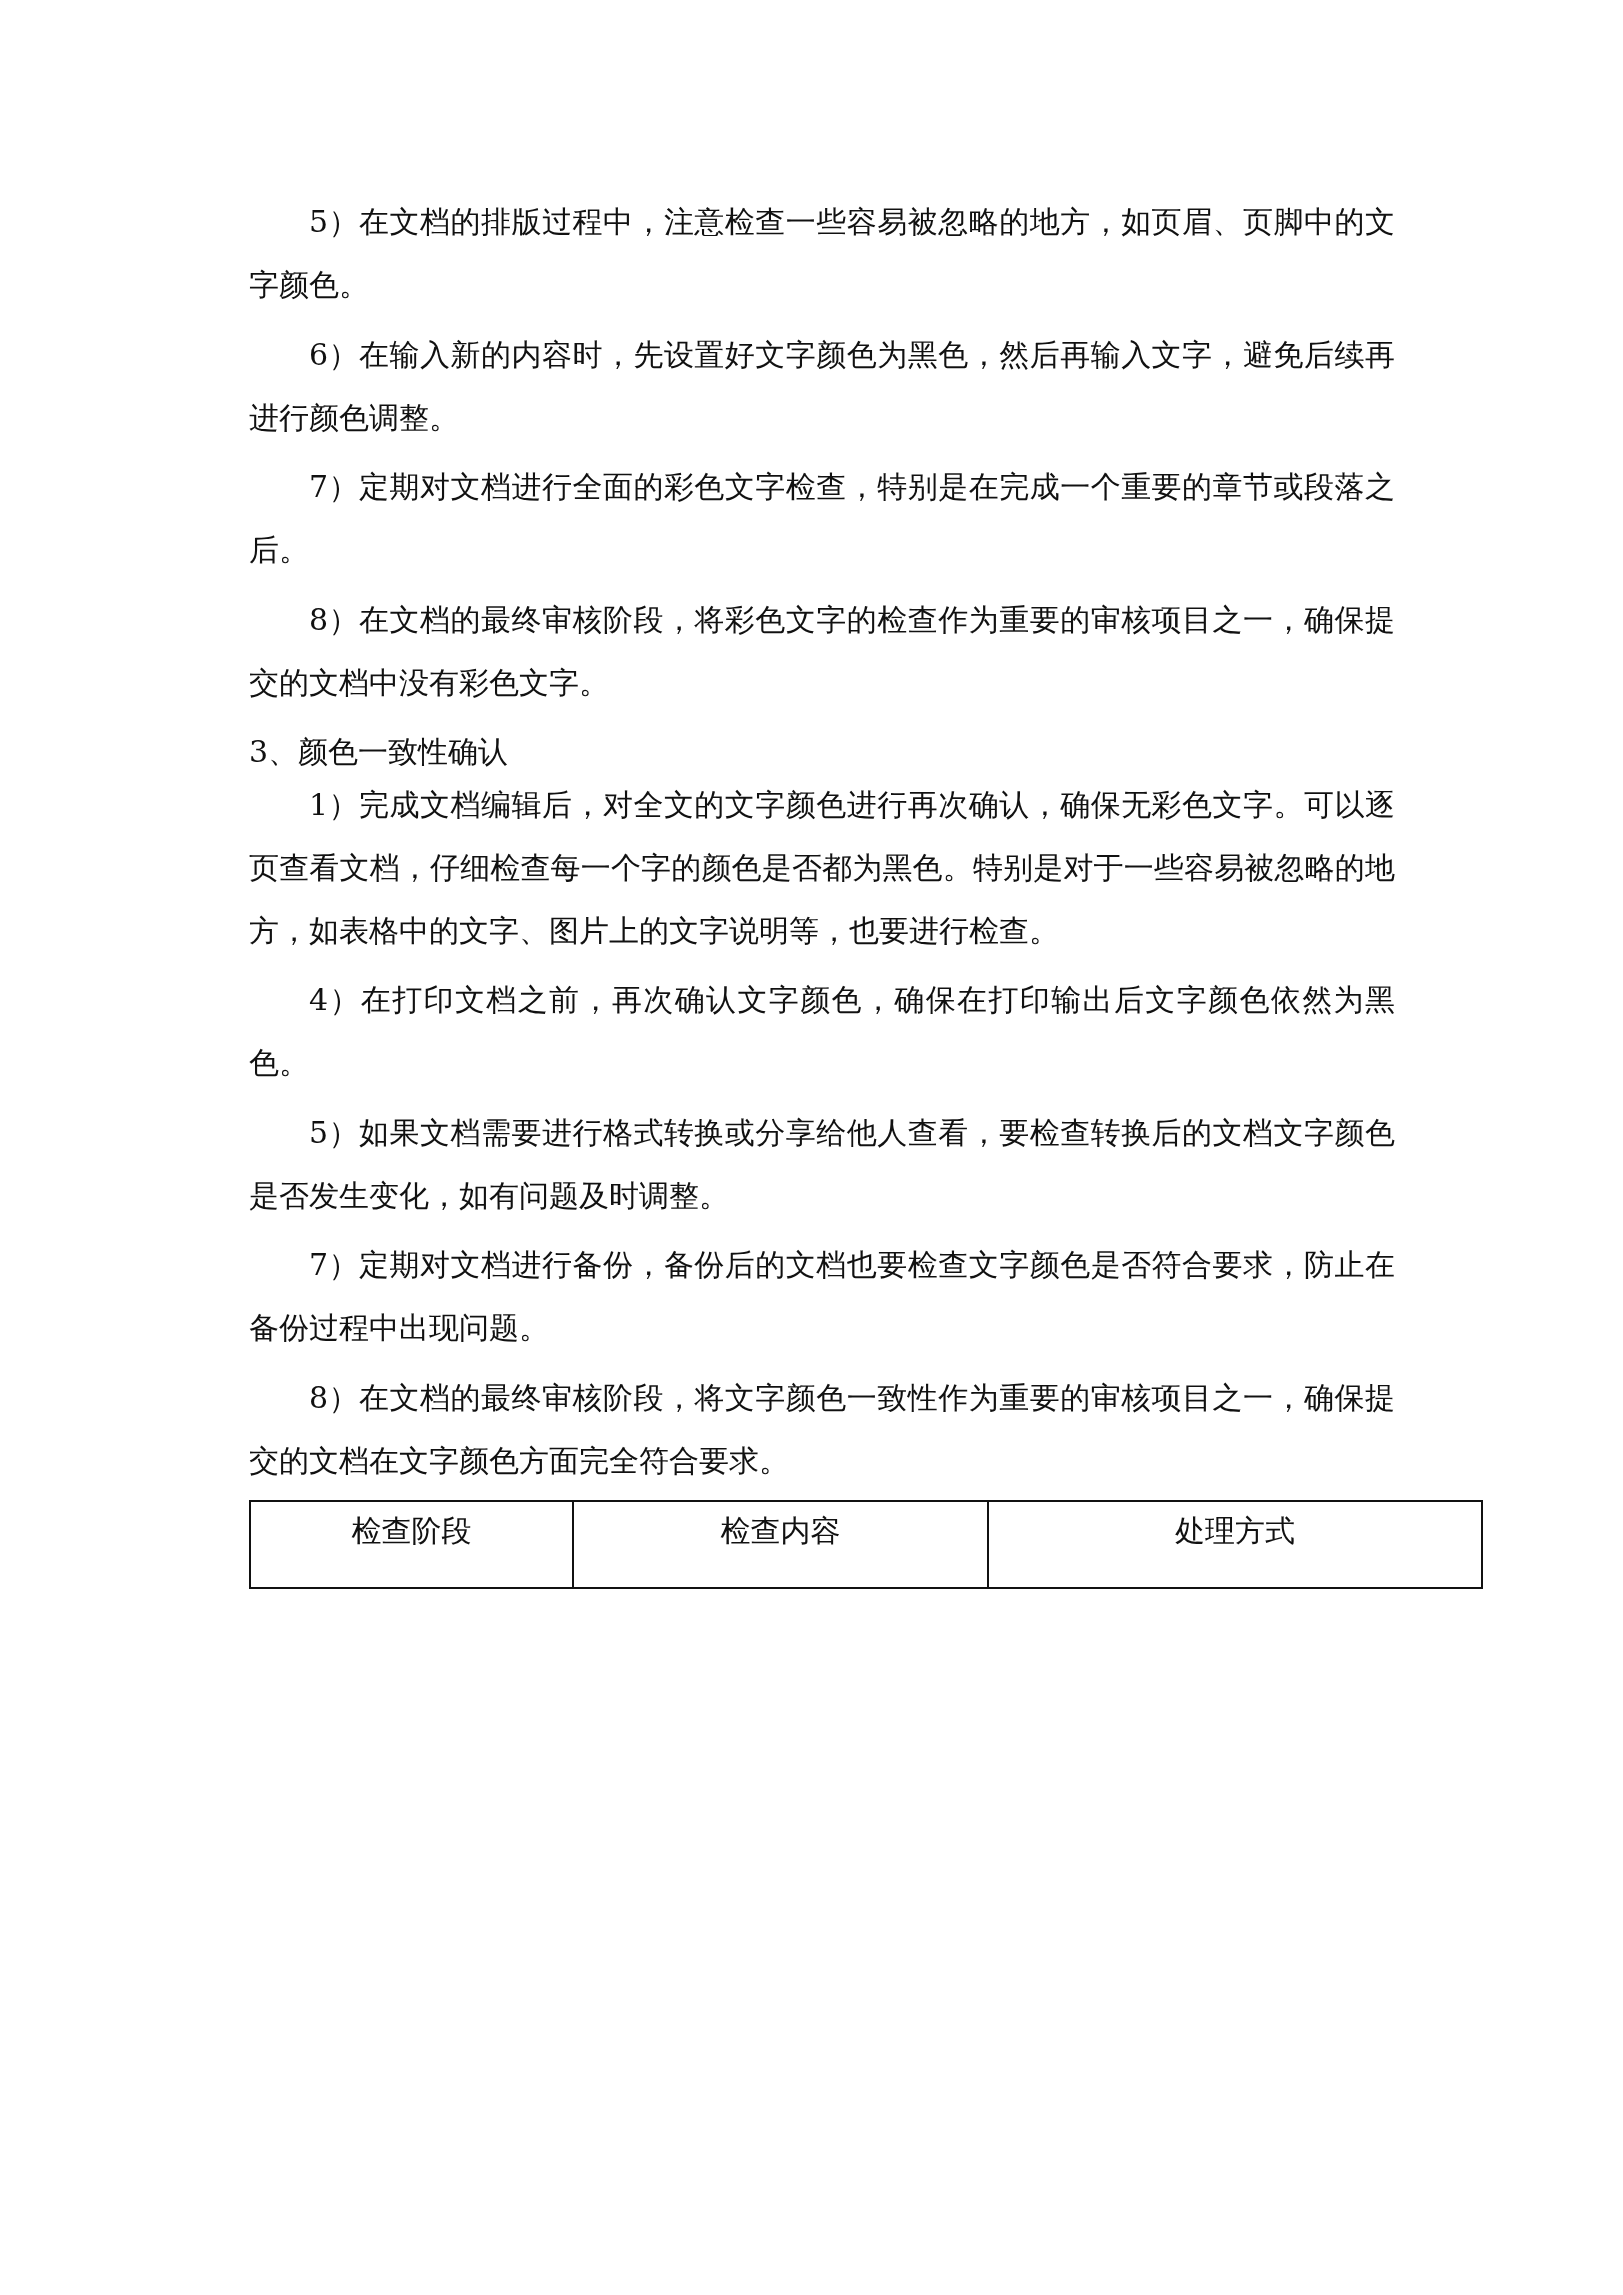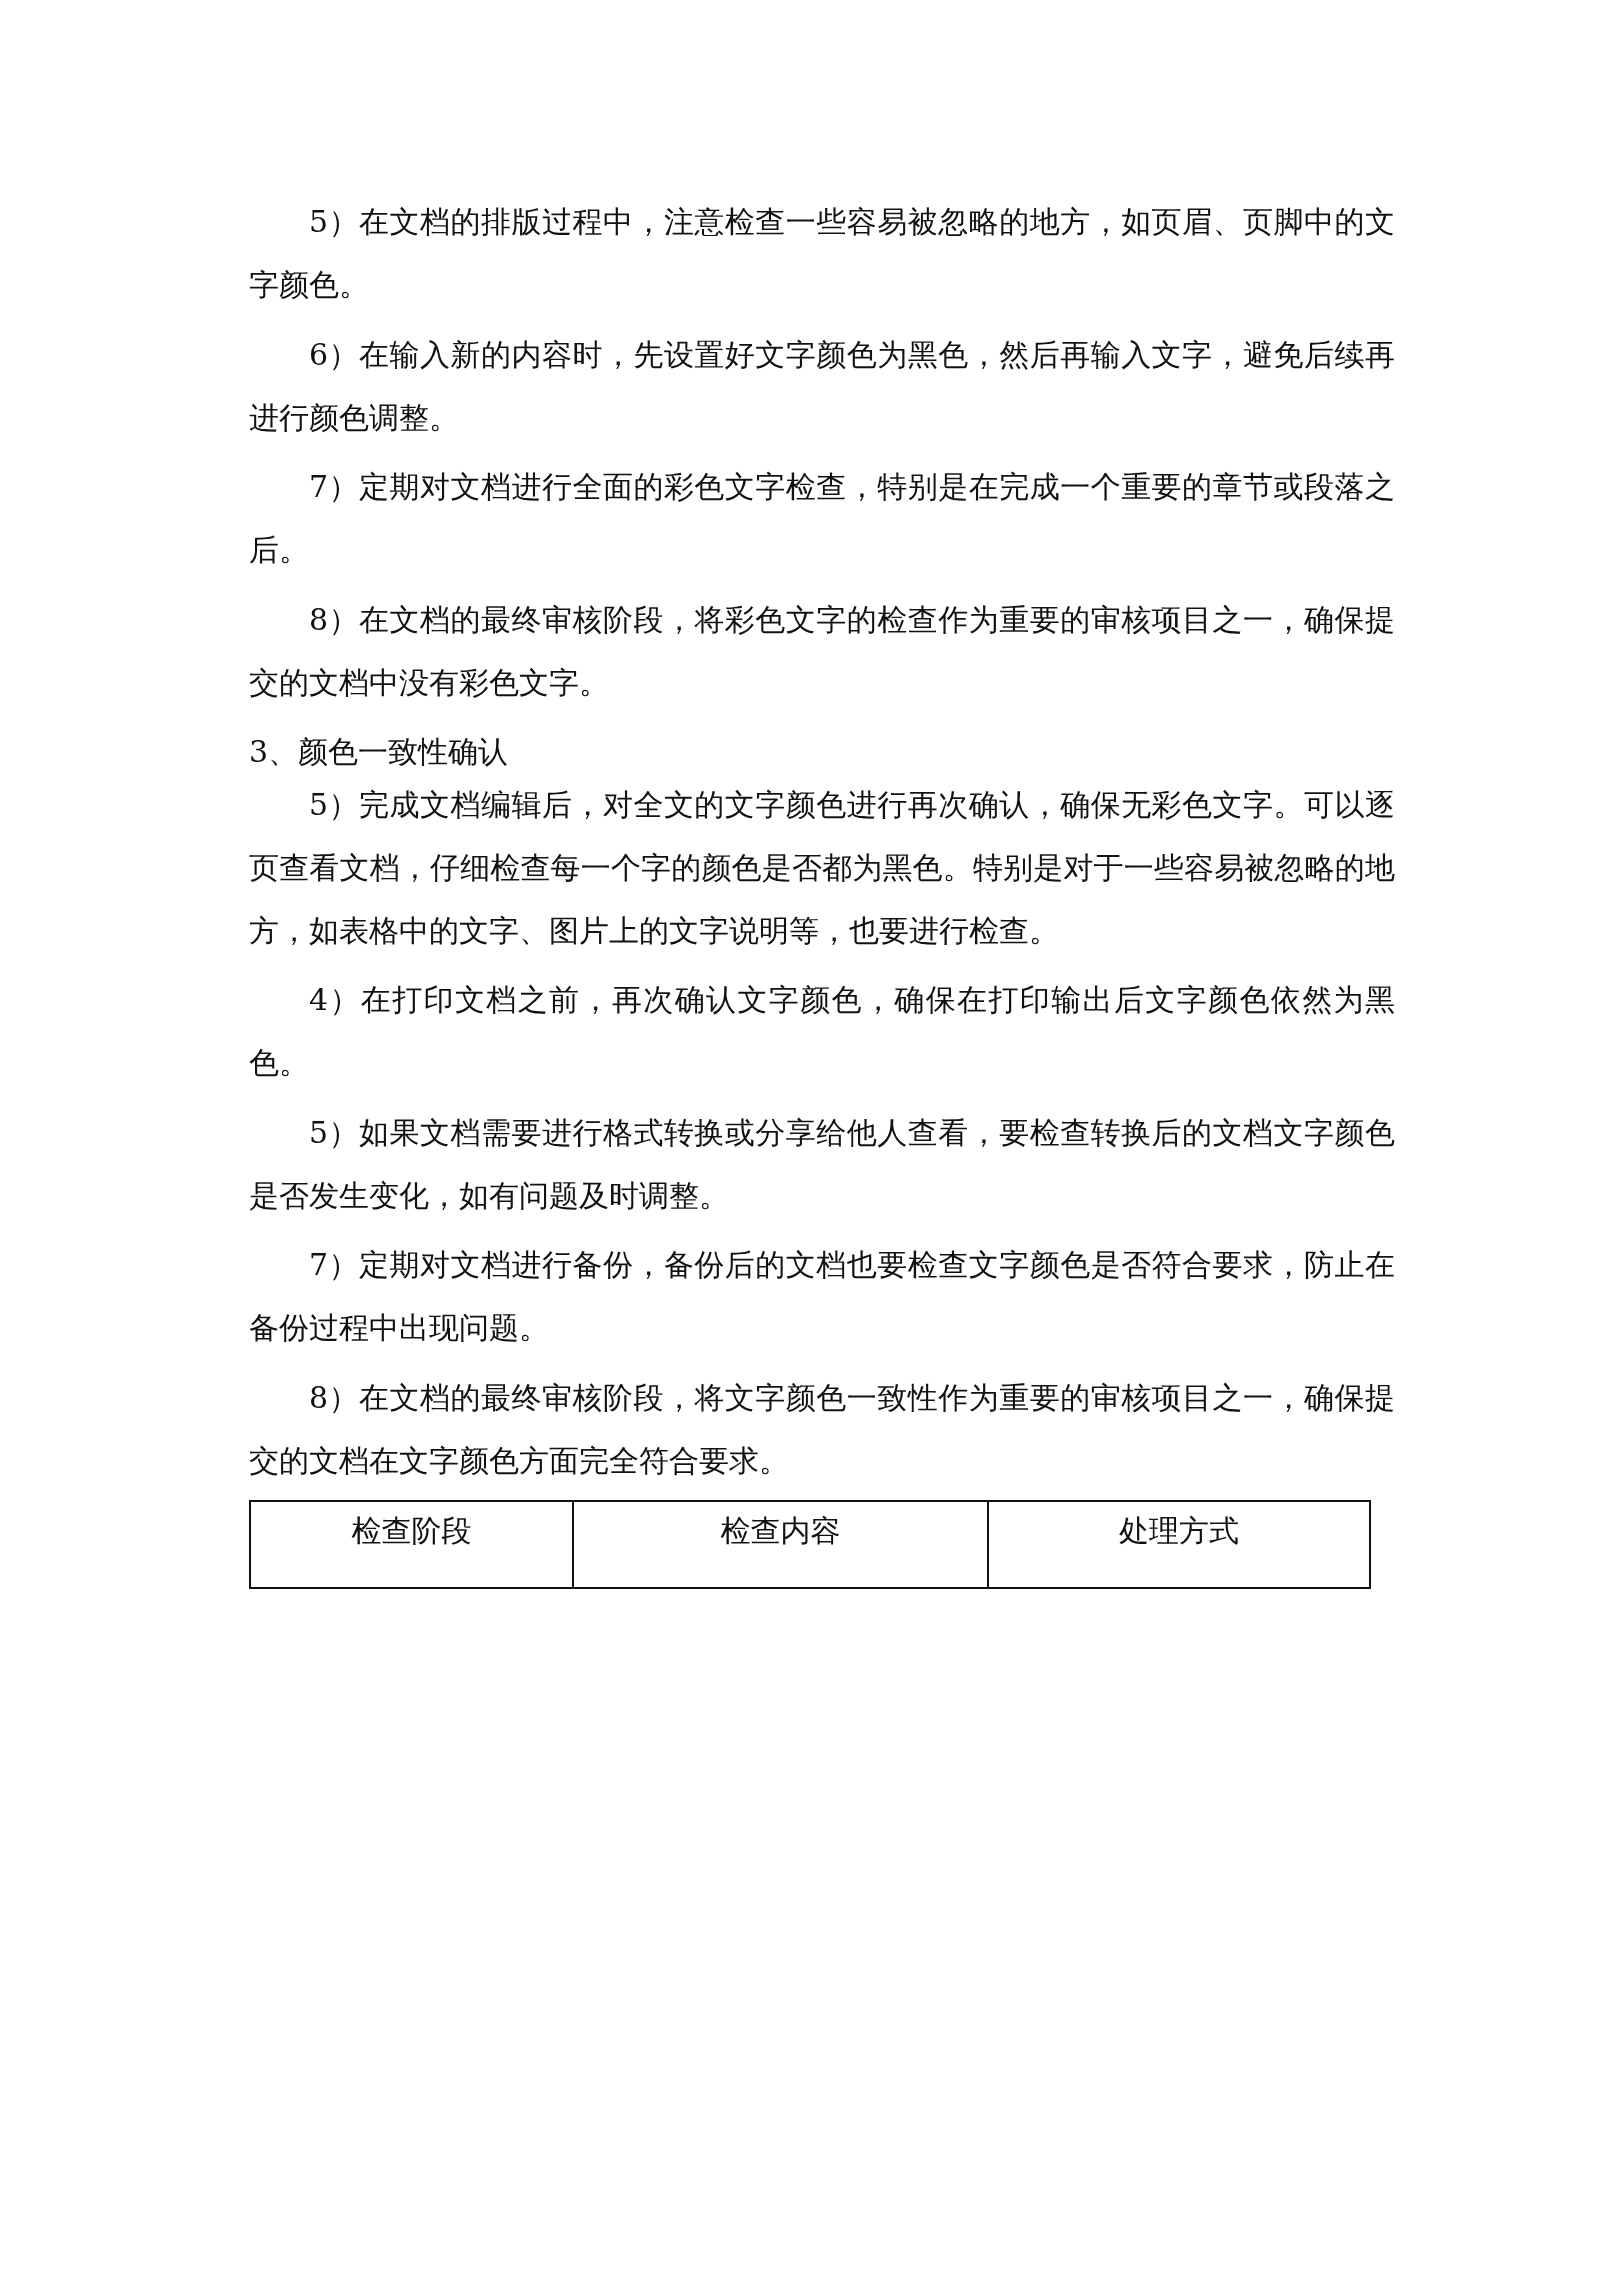--- a/index.html
+++ b/index.html
@@ -6,42 +6,42 @@
   body { width: 1623px; height: 2295px; position: relative; overflow: hidden; }
   .page {
     position: absolute; left: 249px; top: 190px; width: 1146px;
     font-family: "DejaVu Serif", "Liberation Serif", serif;
     font-size: 30px; color: #111111;
     line-height: 63px;
   }
   .para { margin: 0 0 6.5px 0; text-align: justify; text-indent: 2em; }
   .heading { margin: 11.8px 0 -6.5px 0; text-indent: 0; line-height: 54px; }
   table.check-table {
-    margin-top: 7.9px; width: 1122px; border-collapse: collapse;
+    margin-top: 7.9px; width: 1234px; border-collapse: collapse;
     font-family: "DejaVu Serif", "Liberation Serif", serif; font-size: 30px; color: #111;
   }
   table.check-table th {
     border: 2px solid #111; height: 75px; font-weight: normal;
     vertical-align: top; padding-top: 9.2px; line-height: 39px;
   }
   table.check-table th.c1 { width: 319px; }
   table.check-table th.c2 { width: 411px; }
 </style>
 </head>
 <body>
 
 <div class="page">
   <p class="para">5）在文档的排版过程中，注意检查一些容易被忽略的地方，如页眉、页脚中的文字颜色。</p>
   <p class="para">6）在输入新的内容时，先设置好文字颜色为黑色，然后再输入文字，避免后续再进行颜色调整。</p>
   <p class="para">7）定期对文档进行全面的彩色文字检查，特别是在完成一个重要的章节或段落之后。</p>
   <p class="para">8）在文档的最终审核阶段，将彩色文字的检查作为重要的审核项目之一，确保提交的文档中没有彩色文字。</p>
 
   <p class="para heading">3、颜色一致性确认</p>
 
-  <p class="para">5）完成文档编辑后，对全文的文字颜色进行再次确认，确保无彩色文字。可以逐页查看文档，仔细检查每一个字的颜色是否都为黑色。特别是对于一些容易被忽略的地方，如表格中的文字、图片上的文字说明等，也要进行检查。</p>
+  <p class="para">1）完成文档编辑后，对全文的文字颜色进行再次确认，确保无彩色文字。可以逐页查看文档，仔细检查每一个字的颜色是否都为黑色。特别是对于一些容易被忽略的地方，如表格中的文字、图片上的文字说明等，也要进行检查。</p>
   <p class="para">4）在打印文档之前，再次确认文字颜色，确保在打印输出后文字颜色依然为黑色。</p>
   <p class="para">5）如果文档需要进行格式转换或分享给他人查看，要检查转换后的文档文字颜色是否发生变化，如有问题及时调整。</p>
   <p class="para">7）定期对文档进行备份，备份后的文档也要检查文字颜色是否符合要求，防止在备份过程中出现问题。</p>
   <p class="para">8）在文档的最终审核阶段，将文字颜色一致性作为重要的审核项目之一，确保提交的文档在文字颜色方面完全符合要求。</p>
 
   <table class="check-table">
     <tbody>
         <tr>
       <th class="c1">检查阶段</th>
       <th class="c2">检查内容</th>

